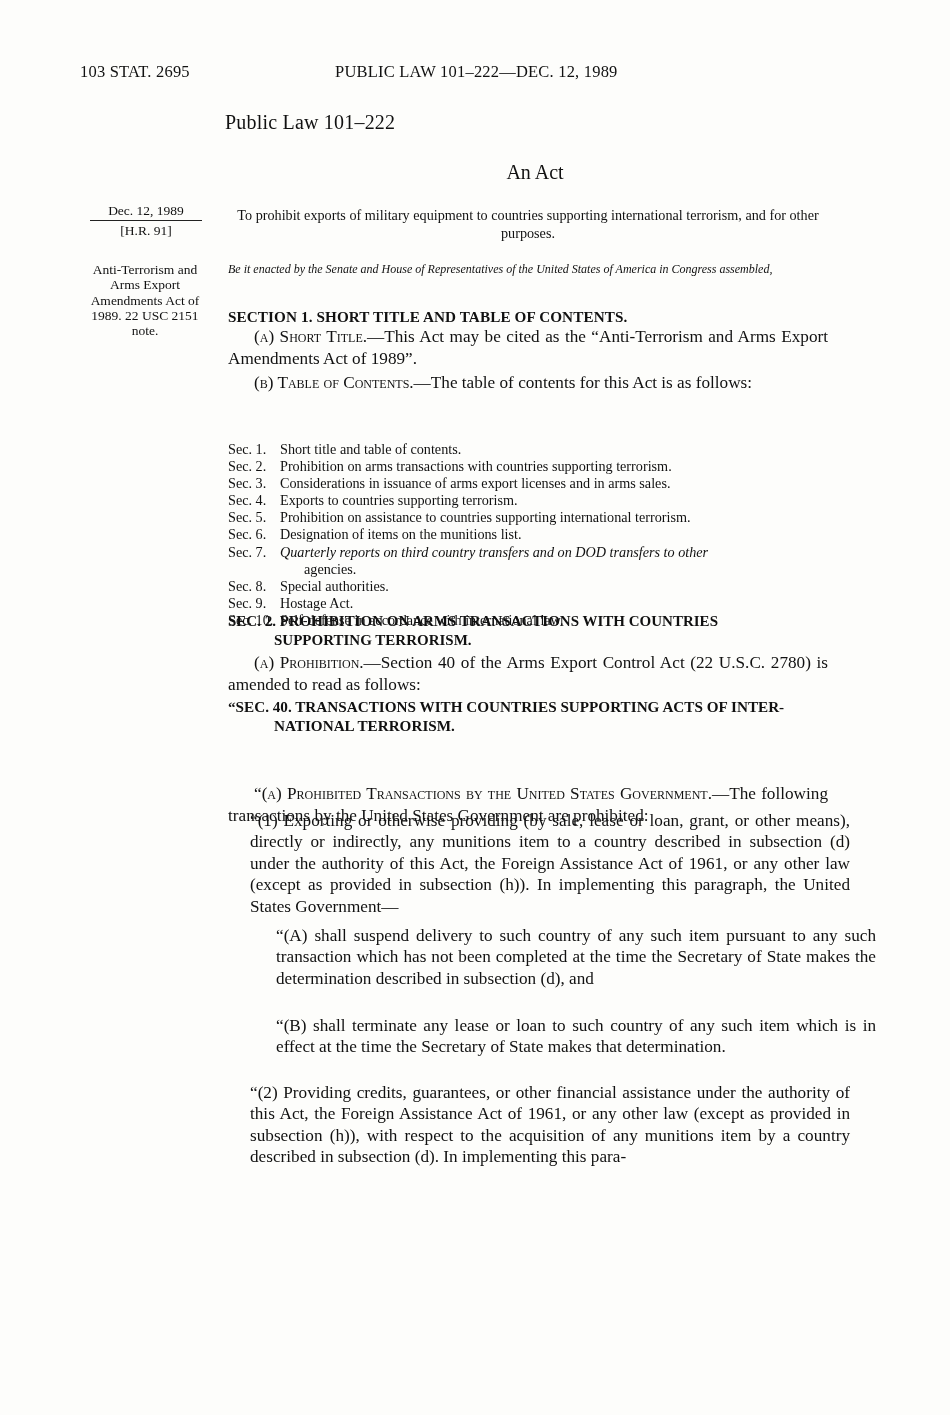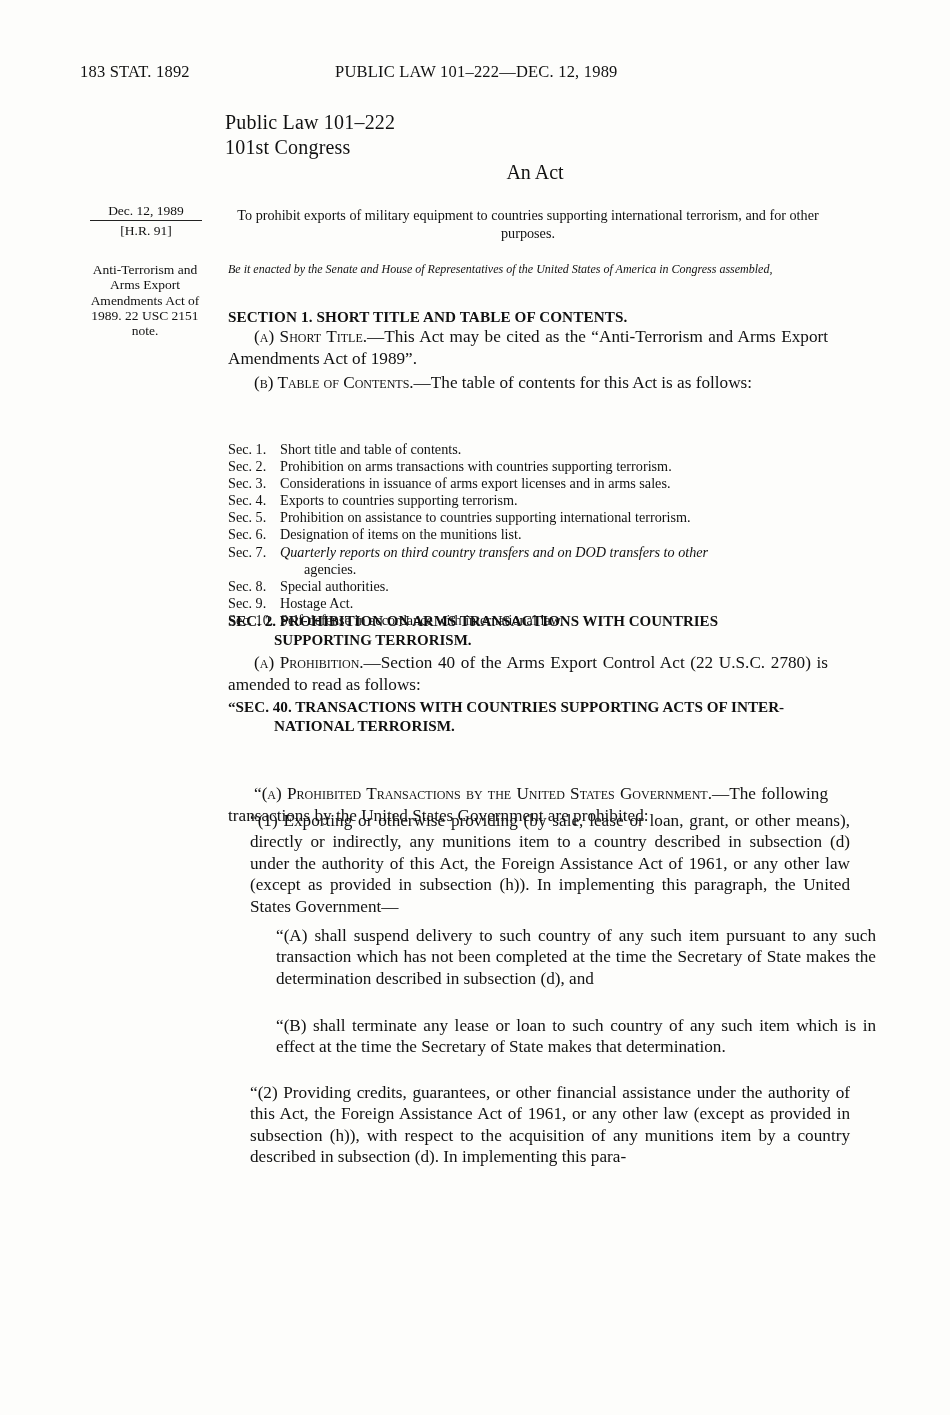--- a/index.html
+++ b/index.html
@@ -183,27 +183,26 @@
   #p-2 { top: 1082px; padding-left: 22px; }
 
   .para.tight { line-height: 21.4px; }
 </style>
 </head>
 <body>
 
 <div class="page">
 
   <div class="runhead">
-    <span class="stat">183 STAT. 1892</span>
+    <span class="stat">103 STAT. 2695</span>
     <span class="pl">PUBLIC LAW 101–222—DEC. 12, 1989</span>
   </div>
 
   <div class="titleblock">
     <div class="law">Public Law 101–222</div>
-    <div class="congress">101st Congress</div>
   </div>
 
   <div class="anact">An Act</div>
 
   <div class="marginnote" id="note-date">
     <div>Dec. 12, 1989</div>
     <div class="rule"></div>
     <div>[H.R. 91]</div>
   </div>
 

